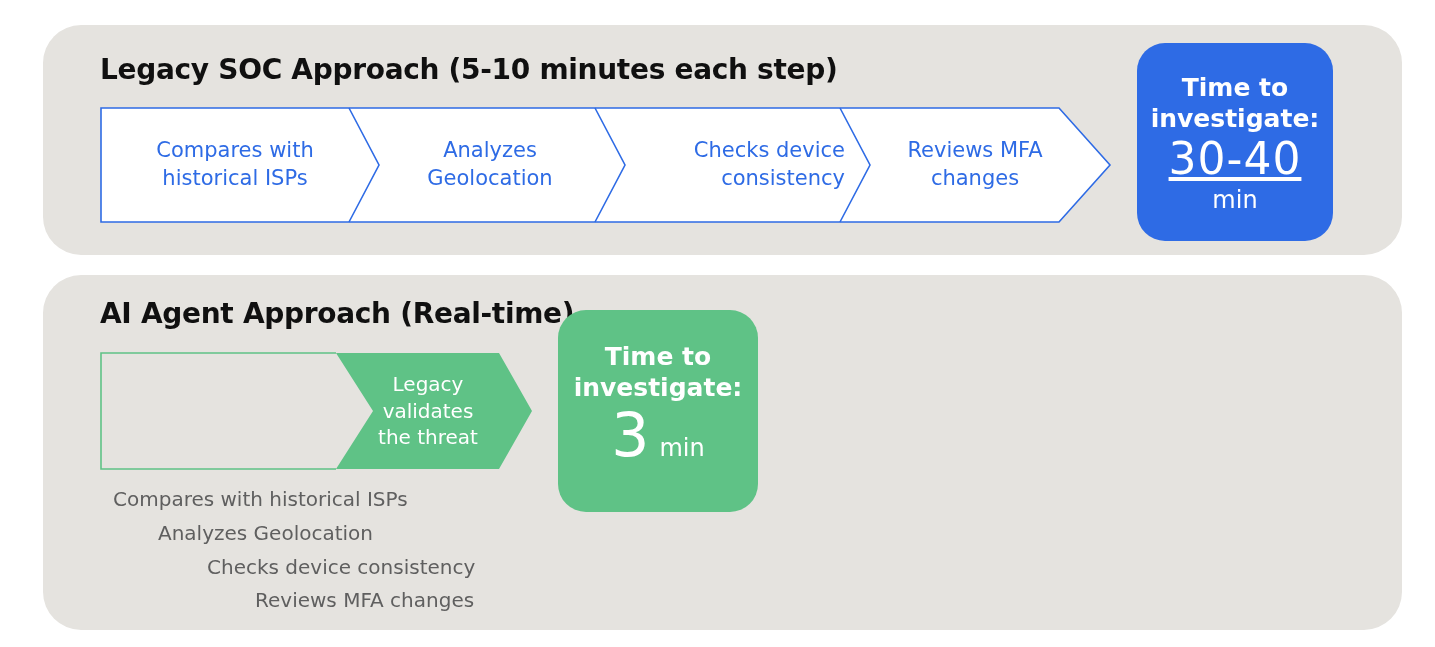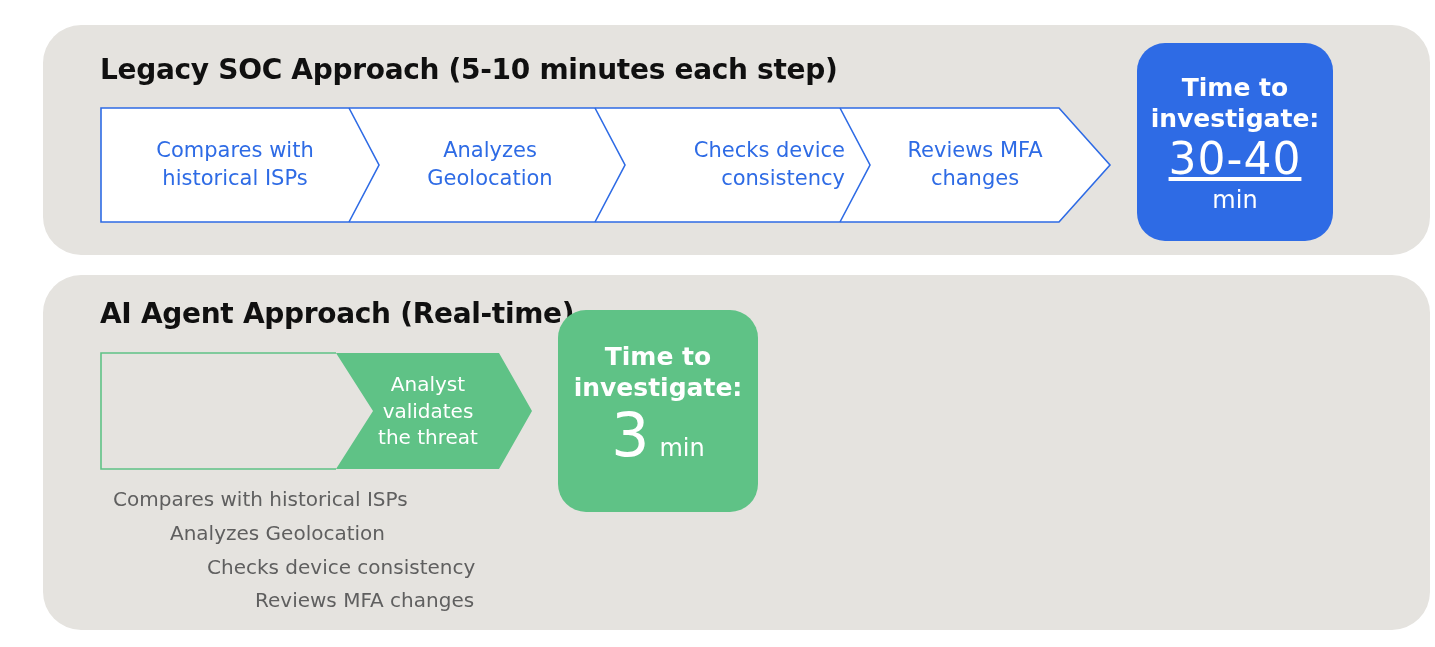--- a/index.html
+++ b/index.html
@@ -1,20 +1,20 @@
 <!DOCTYPE html>
 <html><head>
 <meta charset="utf-8">
 <style>
   html,body{margin:0;padding:0;background:#ffffff;}
   .canvas{
     position:relative;width:1435px;height:647px;background:#ffffff;overflow:hidden;
     font-family:"DejaVu Sans","Liberation Sans",sans-serif;
   }
-  .panel{position:absolute;left:43px;width:1359px;background:#e5e3df;border-radius:38px;padding-left:28px;}
+  .panel{position:absolute;left:43px;width:1359px;background:#e5e3df;border-radius:38px;}
   .panel-legacy{top:25px;height:230px;}
   .panel-ai{top:275px;height:355px;}
   .panel-title{
     position:absolute;left:57px;margin:0;font-size:28px;font-weight:700;color:#101010;
     letter-spacing:-0.3px;white-space:nowrap;
   }
   .panel-legacy .panel-title{top:28px;}
   .panel-ai .panel-title{top:22px;}
 
   
@@ -97,35 +97,35 @@
 
   <section class="panel panel-ai">
     <h2 class="panel-title">AI Agent Approach (Real-time)</h2>
 
     <svg class="ai-flow" width="434" height="118" viewBox="0 0 434 118">
       <path d="M236,1 L1,1 L1,117 L236,117" fill="none" stroke="#5fc286" stroke-width="1.6"></path>
       <path d="M236,1 L399,1 L432,59 L399,117 L236,117 L273,59 Z" fill="#5fc286" stroke="none"></path>
     </svg>
 
     <div class="ai-arrow-label">
-      <span>Analyst</span>
+      <span>Legacy</span>
       <span>validates</span>
       <span>the threat</span>
     </div>
 
     <div class="time-box green">
       <div class="tb-label">
         <span>Time to</span>
         <span>investigate:</span>
       </div>
       <div class="tb-value-row">
         <span class="tb-value-big">3</span>
         <span class="tb-unit-inline">min</span>
       </div>
     </div>
 
     <div class="ai-step" style="left:70px;top:214px;">Compares with historical ISPs</div>
-    <div class="ai-step" style="left:115px;top:248px;margin-left:12px;">Analyzes Geolocation</div>
+    <div class="ai-step" style="left:115px;top:248px;">Analyzes Geolocation</div>
     <div class="ai-step" style="left:212px;top:315px;">Reviews MFA changes</div>
     <div class="ai-step" style="left:164px;top:282px;">Checks device consistency</div>
   </section>
 
 </div>
 
 </body></html>

